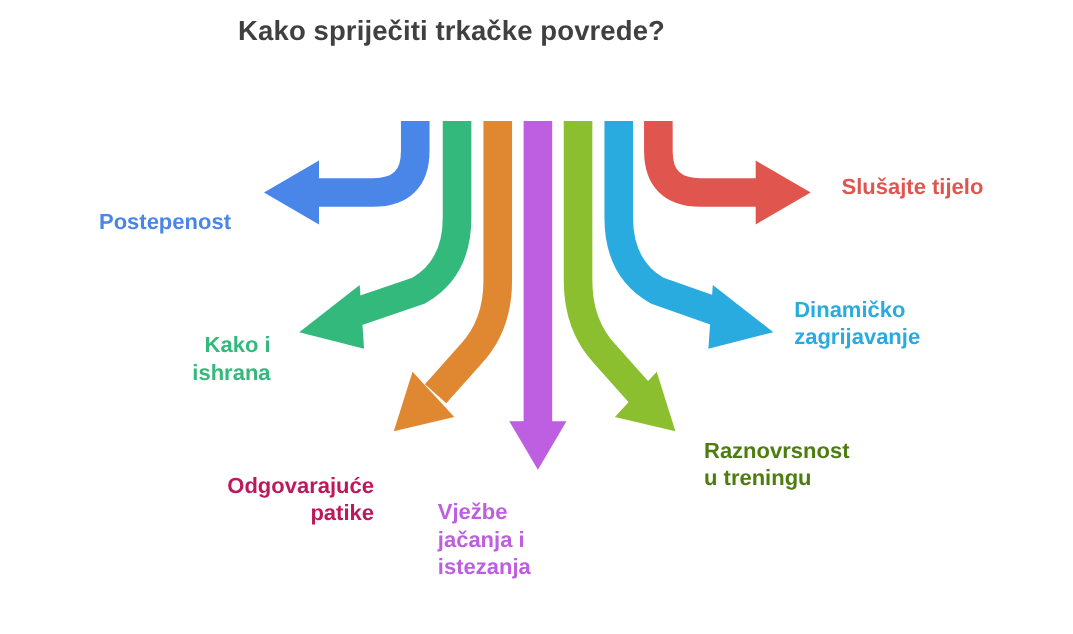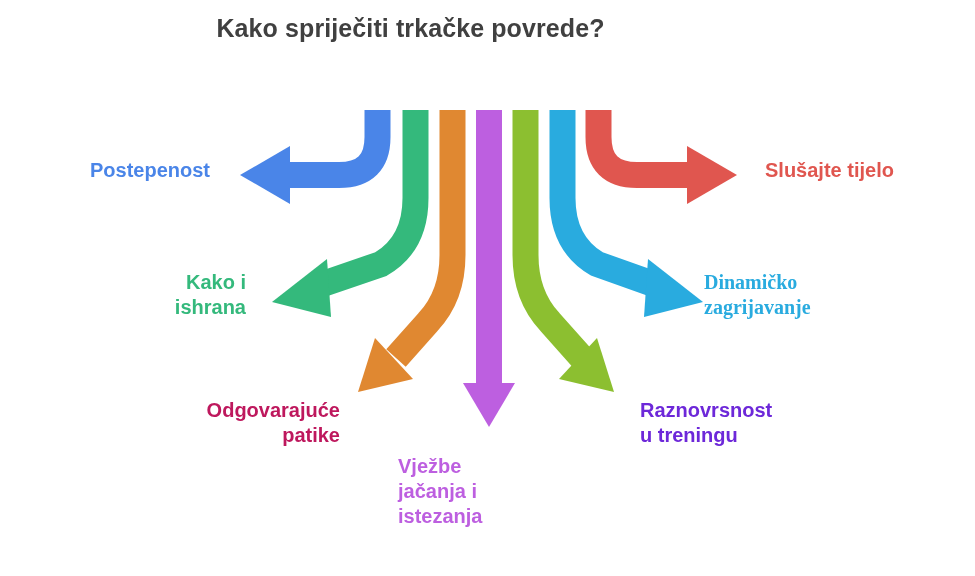--- a/index.html
+++ b/index.html
@@ -39,29 +39,29 @@
     width: 975px;
     height: 576px;
   }
   .label {
     position: absolute;
     font-weight: bold;
     font-size: 20px;
     line-height: 25px;
     white-space: pre-line;
   }
-  .label.lbl-left          { text-align: right; }
+  .label.lbl-left          { text-align: right; margin-top: 32px; }
   .label.lbl-right         { text-align: left; }
   .label.lbl-center        { text-align: left; }
 
   
   #label-postepenost   { left:  18px; top: 158px; width: 192px; }
   #label-slusajte      { left: 765px; top: 158px; width: 200px; }
   #label-odmor         { left:  18px; top: 270px; width: 228px; }
-  #label-dinamicko     { left: 704px; top: 270px; width: 232px; font-family: Liberation Serif, serif; }
+  #label-dinamicko     { left: 722px; top: 270px; width: 232px; }
   #label-patike        { left: 108px; top: 398px; width: 232px; }
   #label-raznovrsnost  { left: 640px; top: 398px; width: 232px; }
   #label-vjezbe        { left: 398px; top: 454px; width: 180px; }
 </style>
 </head>
 <body>
 
 <div id="canvas">
 
   <div id="diagram-title">Kako spriječiti trkačke povrede?</div>
@@ -110,21 +110,21 @@
   <div class="label lbl-left" id="label-odmor" style="color:#34b97c">Kako i
 ishrana</div>
 
   <div class="label lbl-left" id="label-patike" style="color:#be185d">Odgovarajuće
 patike</div>
 
   <div class="label lbl-center" id="label-vjezbe" style="color:#bd5fe0">Vježbe
 jačanja i
 istezanja</div>
 
-  <div class="label lbl-right" id="label-raznovrsnost" style="color:#6d28d9">Raznovrsnost
+  <div class="label lbl-right" id="label-raznovrsnost" style="color:#4d7c0f">Raznovrsnost
 u treningu</div>
 
   <div class="label lbl-right" id="label-dinamicko" style="color:#29abdf">Dinamičko
 zagrijavanje</div>
 
   <div class="label lbl-right" id="label-slusajte" style="color:#e0564f">Slušajte tijelo</div>
 
 </div>
 
 </body></html>

